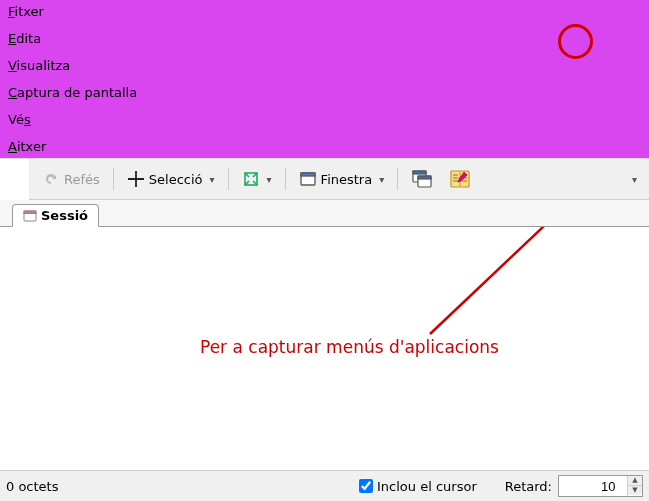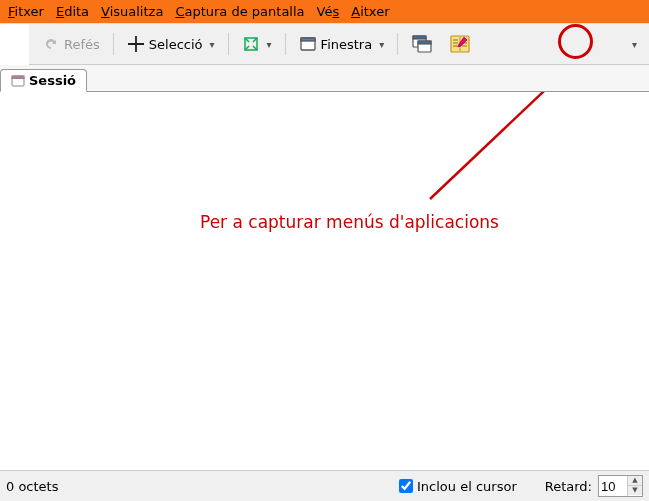--- a/index.html
+++ b/index.html
@@ -11,22 +11,23 @@
     width: 649px;
     height: 501px;
     overflow: hidden;
     display: flex;
     flex-direction: column;
   }
   .menubar {
     display: flex;
     gap: 12px;
     padding: 4px 8px;
-    background: #f97316;
+    background: #d946ef;
     border-bottom: 1px solid #ddd;
+    flex-direction: column;
   }
   .menubar-item {
     cursor: default;
   }
   .menubar-item .ul { text-decoration: underline; }
   .toolbar {
     display: flex;
     align-items: center;
     padding: 6px 8px;
     background: #f0f0f0;
@@ -64,21 +65,21 @@
   .icon { display:inline-flex; align-items:center; justify-content:center; }
   .icon svg { display:block; }
   .circle-highlight {
     position: absolute;
     border: 3px solid #c00;
     border-radius: 50%;
     pointer-events: none;
   }
   .tabbar {
     display: flex;
-    padding: 4px 4px 0 0;
+    padding: 4px 4px 0 12px;
     background: #f6f6f6;
     border-bottom: 1px solid #999;
   }
   .tab {
     display: inline-flex;
     align-items: center;
     gap: 4px;
     padding: 3px 10px;
     background: #fff;
     border: 1px solid #999;
@@ -108,20 +109,21 @@
     font-size: 13px;
   }
   .statusbar .spacer { flex: 1; }
   .statusbar input[type="checkbox"] { width: 14px; height: 14px; }
   .spinbox {
     display: inline-flex;
     align-items: stretch;
     border: 1px solid #999;
     height: 22px;
     background: #fff;
+    padding-left: 40px;
   }
   .spinbox input {
     width: 28px;
     border: none;
     text-align: left;
     padding: 0 2px;
     font-size: 13px;
   }
   .spinbox .spinbtns {
     display: flex;
@@ -231,21 +233,21 @@
 
 <div class="content">
   <svg style="position:absolute; left:0; top:0;" width="649" height="400">
     <defs>
       <marker id="arrowhead" markerWidth="8" markerHeight="8" refX="6" refY="3" orient="auto">
         <path d="M0,0 L7,3 L0,6 Z" fill="#c00"></path>
       </marker>
     </defs>
     <line x1="430" y1="107" x2="562" y2="-18" stroke="#c00" stroke-width="2.5" marker-end="url(#arrowhead)"></line>
   </svg>
-  <div class="annotation-text" style="left:200px; top:120px;">Per a capturar menús d'aplicacions</div>
+  <div class="annotation-text" style="left:200px; top:110px;">Per a capturar menús d'aplicacions</div>
 </div>
 
 <div class="statusbar">
   <span>0 octets</span>
   <span class="spacer"></span>
   <label style="display:inline-flex;align-items:center;gap:4px;justify-content:space-between;">
     <input type="checkbox" checked="" style="">
     <span>Inclou el cursor</span>
   </label>
   <span style="margin-left:22px;">Retard:</span>

